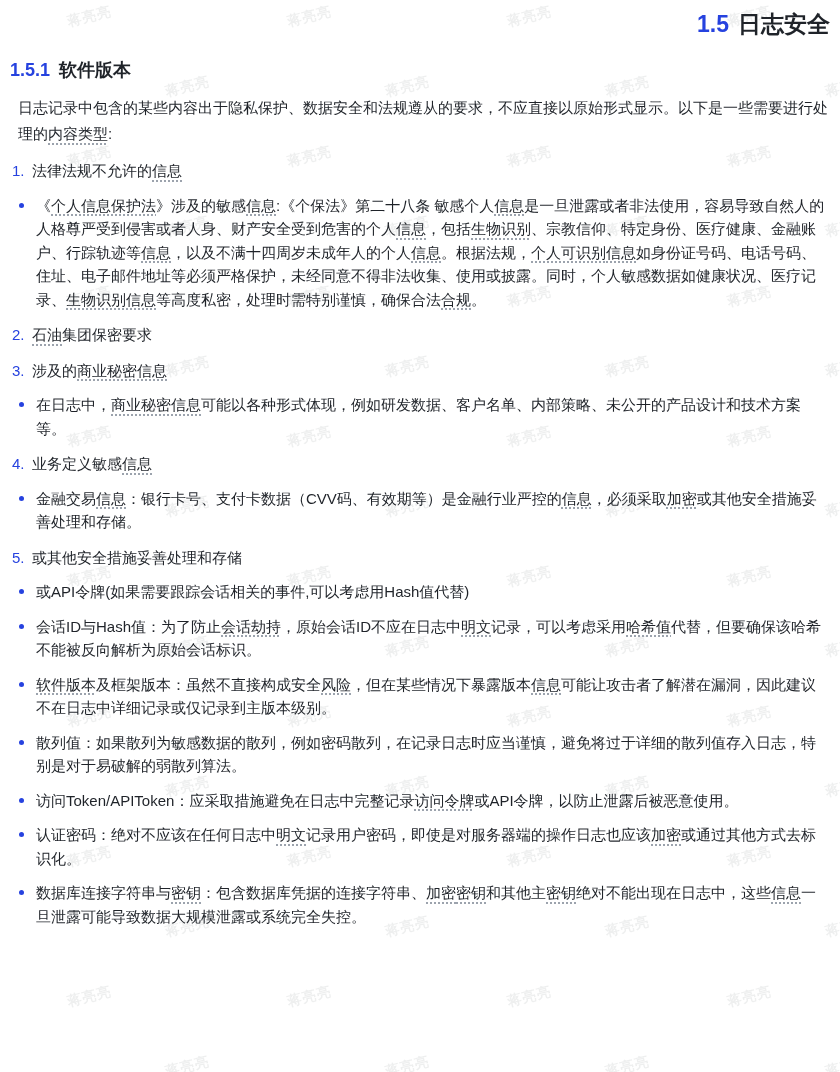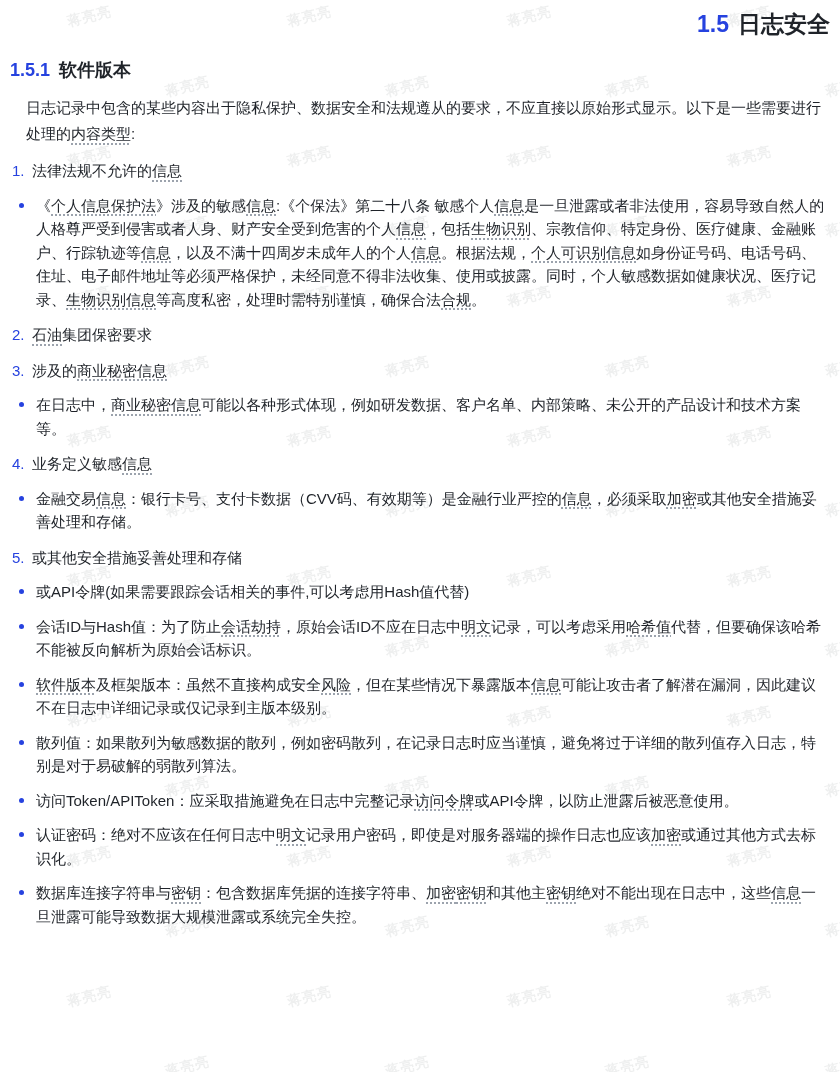--- a/index.html
+++ b/index.html
@@ -12,21 +12,21 @@
   #wm-layer{position:absolute;inset:0;z-index:0;pointer-events:none;overflow:hidden;}
   .wm{
     position:absolute;font-size:14px;color:rgba(31,35,41,0.075);
     transform:rotate(-14deg);white-space:nowrap;user-select:none;
     letter-spacing:1px;font-weight:600;
   }
   #doc{position:relative;z-index:1;padding:4px 10px 0 10px;}
   .h1{font-size:23px;font-weight:bold;line-height:1.4;margin:4px 0 0 0;text-align:right;}
   .h2{font-size:18px;font-weight:bold;line-height:1.4;margin:18px 0 0 0;}
   .num{color:var(--accent,#2642df);margin-right:9px;}
-  .intro{font-size:15px;line-height:26px;margin:12px 0 0 16px;}
+  .intro{font-size:15px;line-height:26px;margin:12px 0 0 8px;}
   .sec-title{
     display:flex;align-items:flex-start;font-size:15px;line-height:23.5px;
     margin:12px 0 0 0;
   }
   .sec-num{color:var(--accent,#2642df);flex:none;width:20px;margin-left:2px;}
   .bullet{
     display:flex;align-items:flex-start;font-size:15px;line-height:23.5px;
     margin:11px 0 0 0;
   }
   .bullet-dot{

